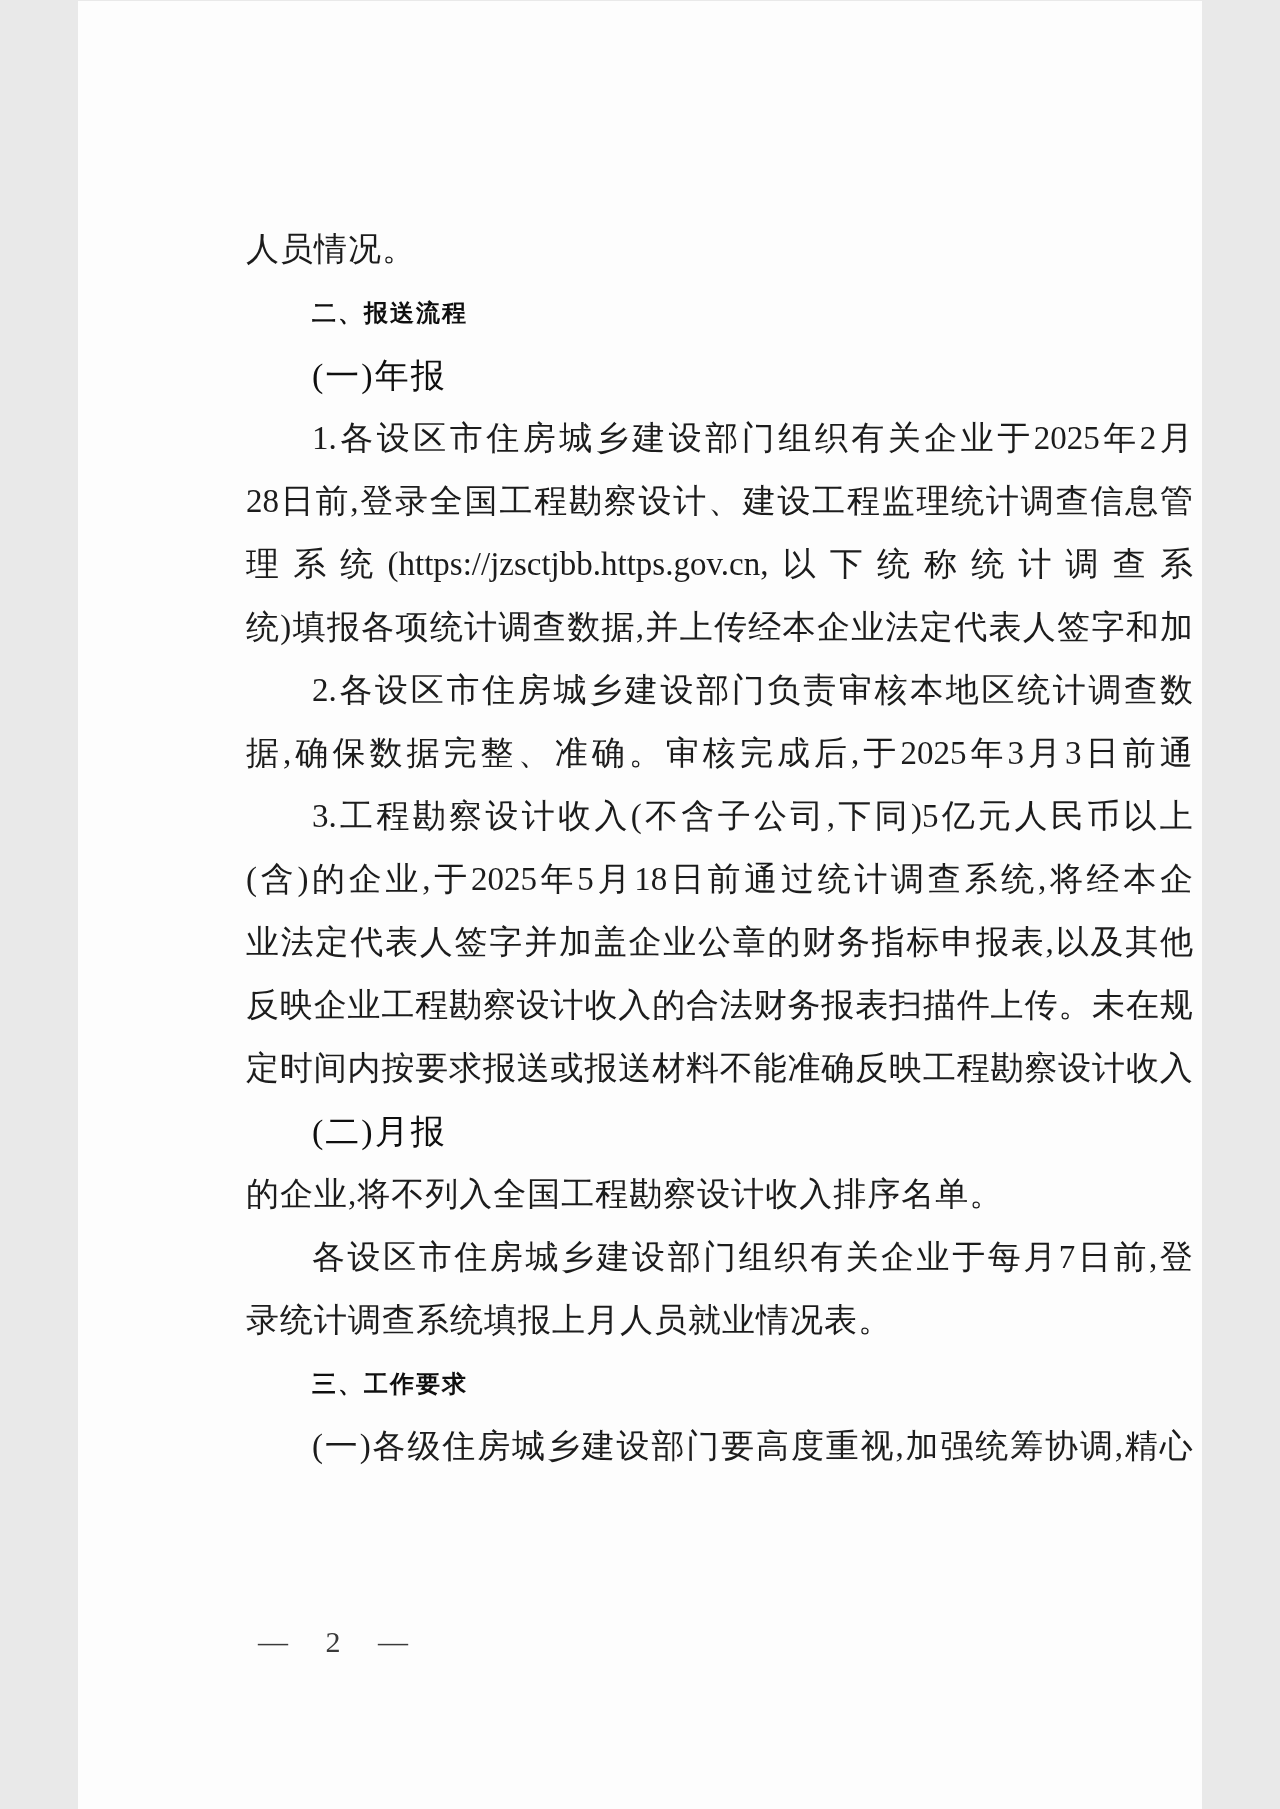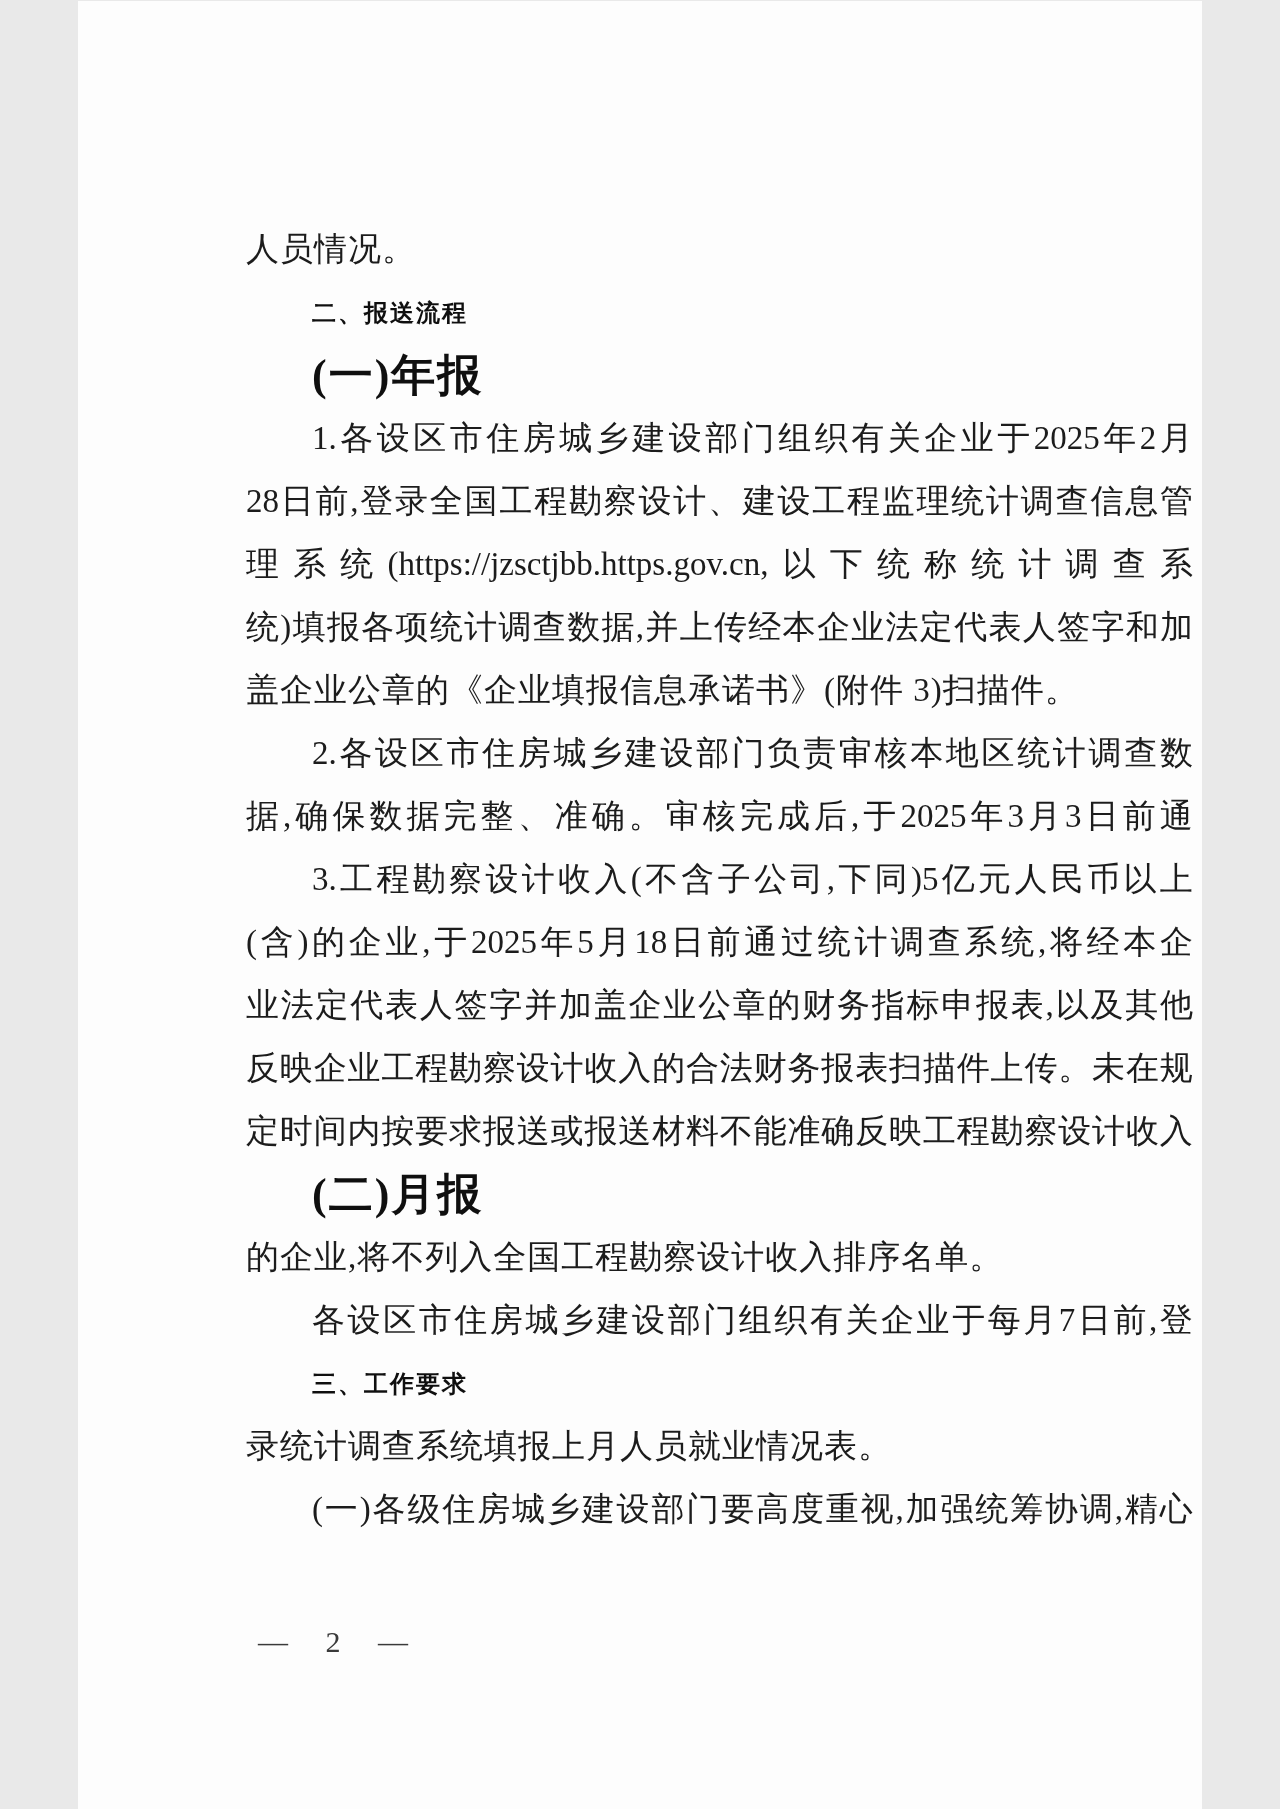--- a/index.html
+++ b/index.html
@@ -28,21 +28,21 @@
     justify-content:space-between;
     white-space:normal;
     letter-spacing:0;
   }
   .line.indent { padding-left:66px; }
   .line.heading1 {
     font-family:"Liberation Sans","DejaVu Sans",sans-serif;
     font-weight:700; font-size:24px; color:#0f0f0f; letter-spacing:2px;
   }
   .line.heading2 {
-    font-weight:700; font-size:44px; color:#0f0f0f; letter-spacing:2px;
+    font-weight:400; font-size:34px; color:#0f0f0f; letter-spacing:2px;
   }
   .footer {
     position:absolute;
     left:180px; top:1609px;
     height:63px; line-height:63px;
     font-size:30px; color:#3a3a3a;
     letter-spacing:8px; word-spacing:14px;
   }
 </style>
 </head>
@@ -148,21 +148,20 @@
         <span>法</span>
         <span>定</span>
         <span>代</span>
         <span>表</span>
         <span>人</span>
         <span>签</span>
         <span>字</span>
         <span>和</span>
         <span>加</span>
       </div>
-      <div class="line body">盖企业公章的《企业填报信息承诺书》(附件 3)扫描件。</div>
       <div class="line body stretch indent">
         <span>2.</span>
         <span>各</span>
         <span>设</span>
         <span>区</span>
         <span>市</span>
         <span>住</span>
         <span>房</span>
         <span>城</span>
         <span>乡</span>
@@ -383,22 +382,22 @@
         <span>业</span>
         <span>于</span>
         <span>每</span>
         <span>月</span>
         <span>7</span>
         <span>日</span>
         <span>前</span>
         <span>,</span>
         <span>登</span>
       </div>
+      <div class="line body">录统计调查系统填报上月人员就业情况表。</div>
       <div class="line heading1 indent">三、工作要求</div>
-      <div class="line body">录统计调查系统填报上月人员就业情况表。</div>
       <div class="line body stretch indent">
         <span>(</span>
         <span>一</span>
         <span>)</span>
         <span>各</span>
         <span>级</span>
         <span>住</span>
         <span>房</span>
         <span>城</span>
         <span>乡</span>

